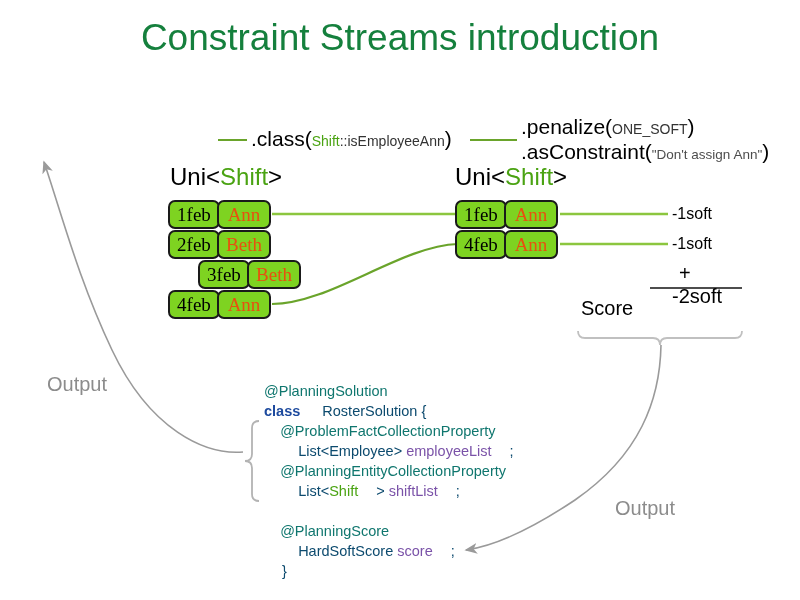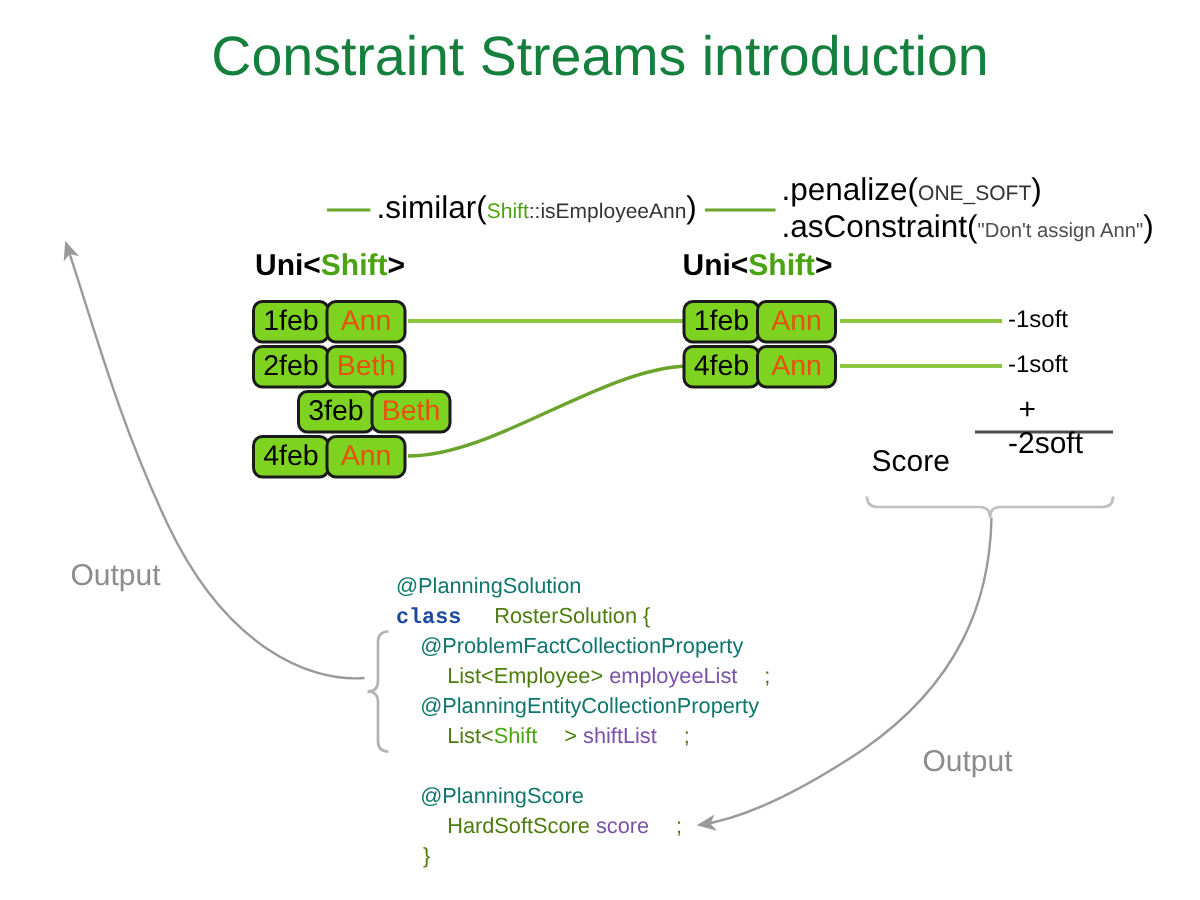--- a/index.html
+++ b/index.html
@@ -70,35 +70,35 @@
   }
   .arg-small .kw-type { color: #4aa312; }
   .str-small {
     font-size: 13.5px;
     color: #4d4d4d;
   }
 
   
   .uni-caption {
     position: absolute;
-    font-size: 20px;
+    font-size: 24px;
     line-height: 24px;
     white-space: nowrap;
     color: #000;
-    font-weight: bold;
   }
   #uni-left  { left: 170px; top: 165px; }
   #uni-right { left: 455px; top: 165px; }
 
   
   .tuple {
     position: absolute;
     display: flex;
     align-items: flex-start;
     height: 29px;
+    font-family: Liberation Serif, serif;
   }
   .cell {
     background: #7ed321;
     border: 2px solid #1a1a1a;
     border-radius: 7px;
     height: 100%;
     box-sizing: border-box;
     display: flex;
     align-items: center;
     justify-content: center;
@@ -167,24 +167,24 @@
     position: absolute;
     left: 264px;
     top: 381px;
     font-size: 14.5px;
     line-height: 20px;
     white-space: pre;
     color: #1a1a1a;
   }
   #code .line { height: 20px; }
   .c-ann   { color: #0f766e; }
-  .c-kw    { color: #1d4a9e; font-weight: bold; font-family: Liberation Mono, monospace; }
+  .c-kw    { color: #1d4a9e; font-weight: bold; }
   .c-field { color: #7a52a8; }
   .c-type  { color: #4aa312; }
-  .c-plain { color: #4d7c0f; padding-left: 18px; }
+  .c-plain { color: #0c4a6e; padding-left: 18px; }
   .c-blank { height: 20px; }
 </style>
 </head>
 <body>
 
 <div id="page">
 
   <svg id="wires" viewBox="0 0 800 600">
     <defs>
       <marker id="arrow-gray" markerWidth="9" markerHeight="9" refX="7" refY="3.4" orient="auto" markerUnits="strokeWidth">
@@ -208,21 +208,21 @@
     <path d="M259,421 q-7,0 -7,7 l0,26 q0,7 -7,7 q7,0 7,7 l0,26 q0,7 7,7" fill="none" stroke="#b3b3b3" stroke-width="1.8"></path>
 
     <path d="M243,452 C205,455 150,430 112,350 C78,278 62,215 44,162" fill="none" stroke="#9a9a9a" stroke-width="1.6" marker-end="url(#arrow-gray)"></path>
 
     <path d="M661,345 C660,400 640,455 575,500 C530,530 495,546 466,550" fill="none" stroke="#9a9a9a" stroke-width="1.6" marker-end="url(#arrow-gray)"></path>
   </svg>
 
   <div id="title">Constraint Streams introduction</div>
 
 
-  <div class="expr" id="expr-filter"><span>.similar(</span><span class="arg-small"><span class="kw-type">Shift</span><span>::isEmployeeAnn</span></span><span>)</span></div>
+  <div class="expr" id="expr-filter"><span>.class(</span><span class="arg-small"><span class="kw-type">Shift</span><span>::isEmployeeAnn</span></span><span>)</span></div>
 
   <div class="expr" id="expr-penalize"><span>.penalize(</span><span class="arg-small">ONE_SOFT</span><span>)</span></div>
 
   <div class="expr" id="expr-asconstraint"><span>.asConstraint(</span><span class="str-small">"Don't assign Ann"</span><span>)</span></div>
 
   <div class="uni-caption" id="uni-left"><span>Uni&lt;</span><span class="kw-type">Shift</span><span>&gt;</span></div>
 
   <div class="uni-caption" id="uni-right"><span>Uni&lt;</span><span class="kw-type">Shift</span><span>&gt;</span></div>
 
   <div class="tuple" style="left:168px; top:200px;">

